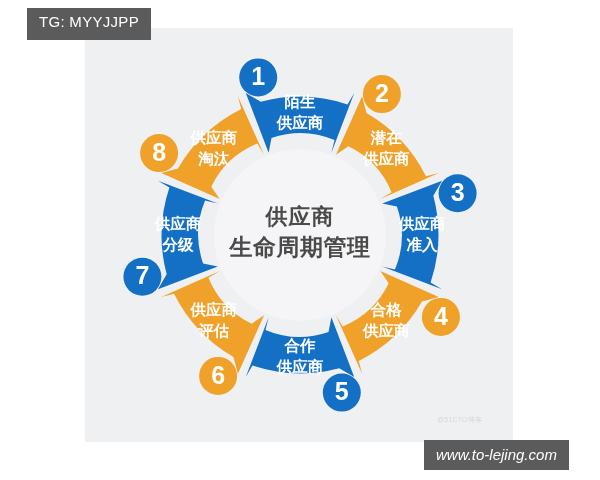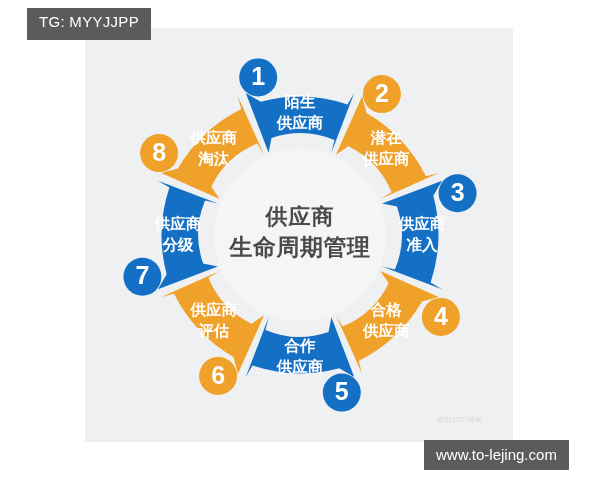--- a/index.html
+++ b/index.html
@@ -28,20 +28,21 @@
     margin-left:19px;
   }
 
   
   .url-badge{
     position:absolute;left:424px;top:440px;
     background:#5b5b5b;color:#ffffff;
     font-size:15px;line-height:30px;
     padding:0 12px;height:30px;
     white-space:nowrap;
+    font-style:italic;
   }
 
   
   .src-watermark{
     position:absolute;left:437px;top:415px;
     font-size:7px;color:#d9d6da;
     letter-spacing:.2px;white-space:nowrap;
   }
 
   

